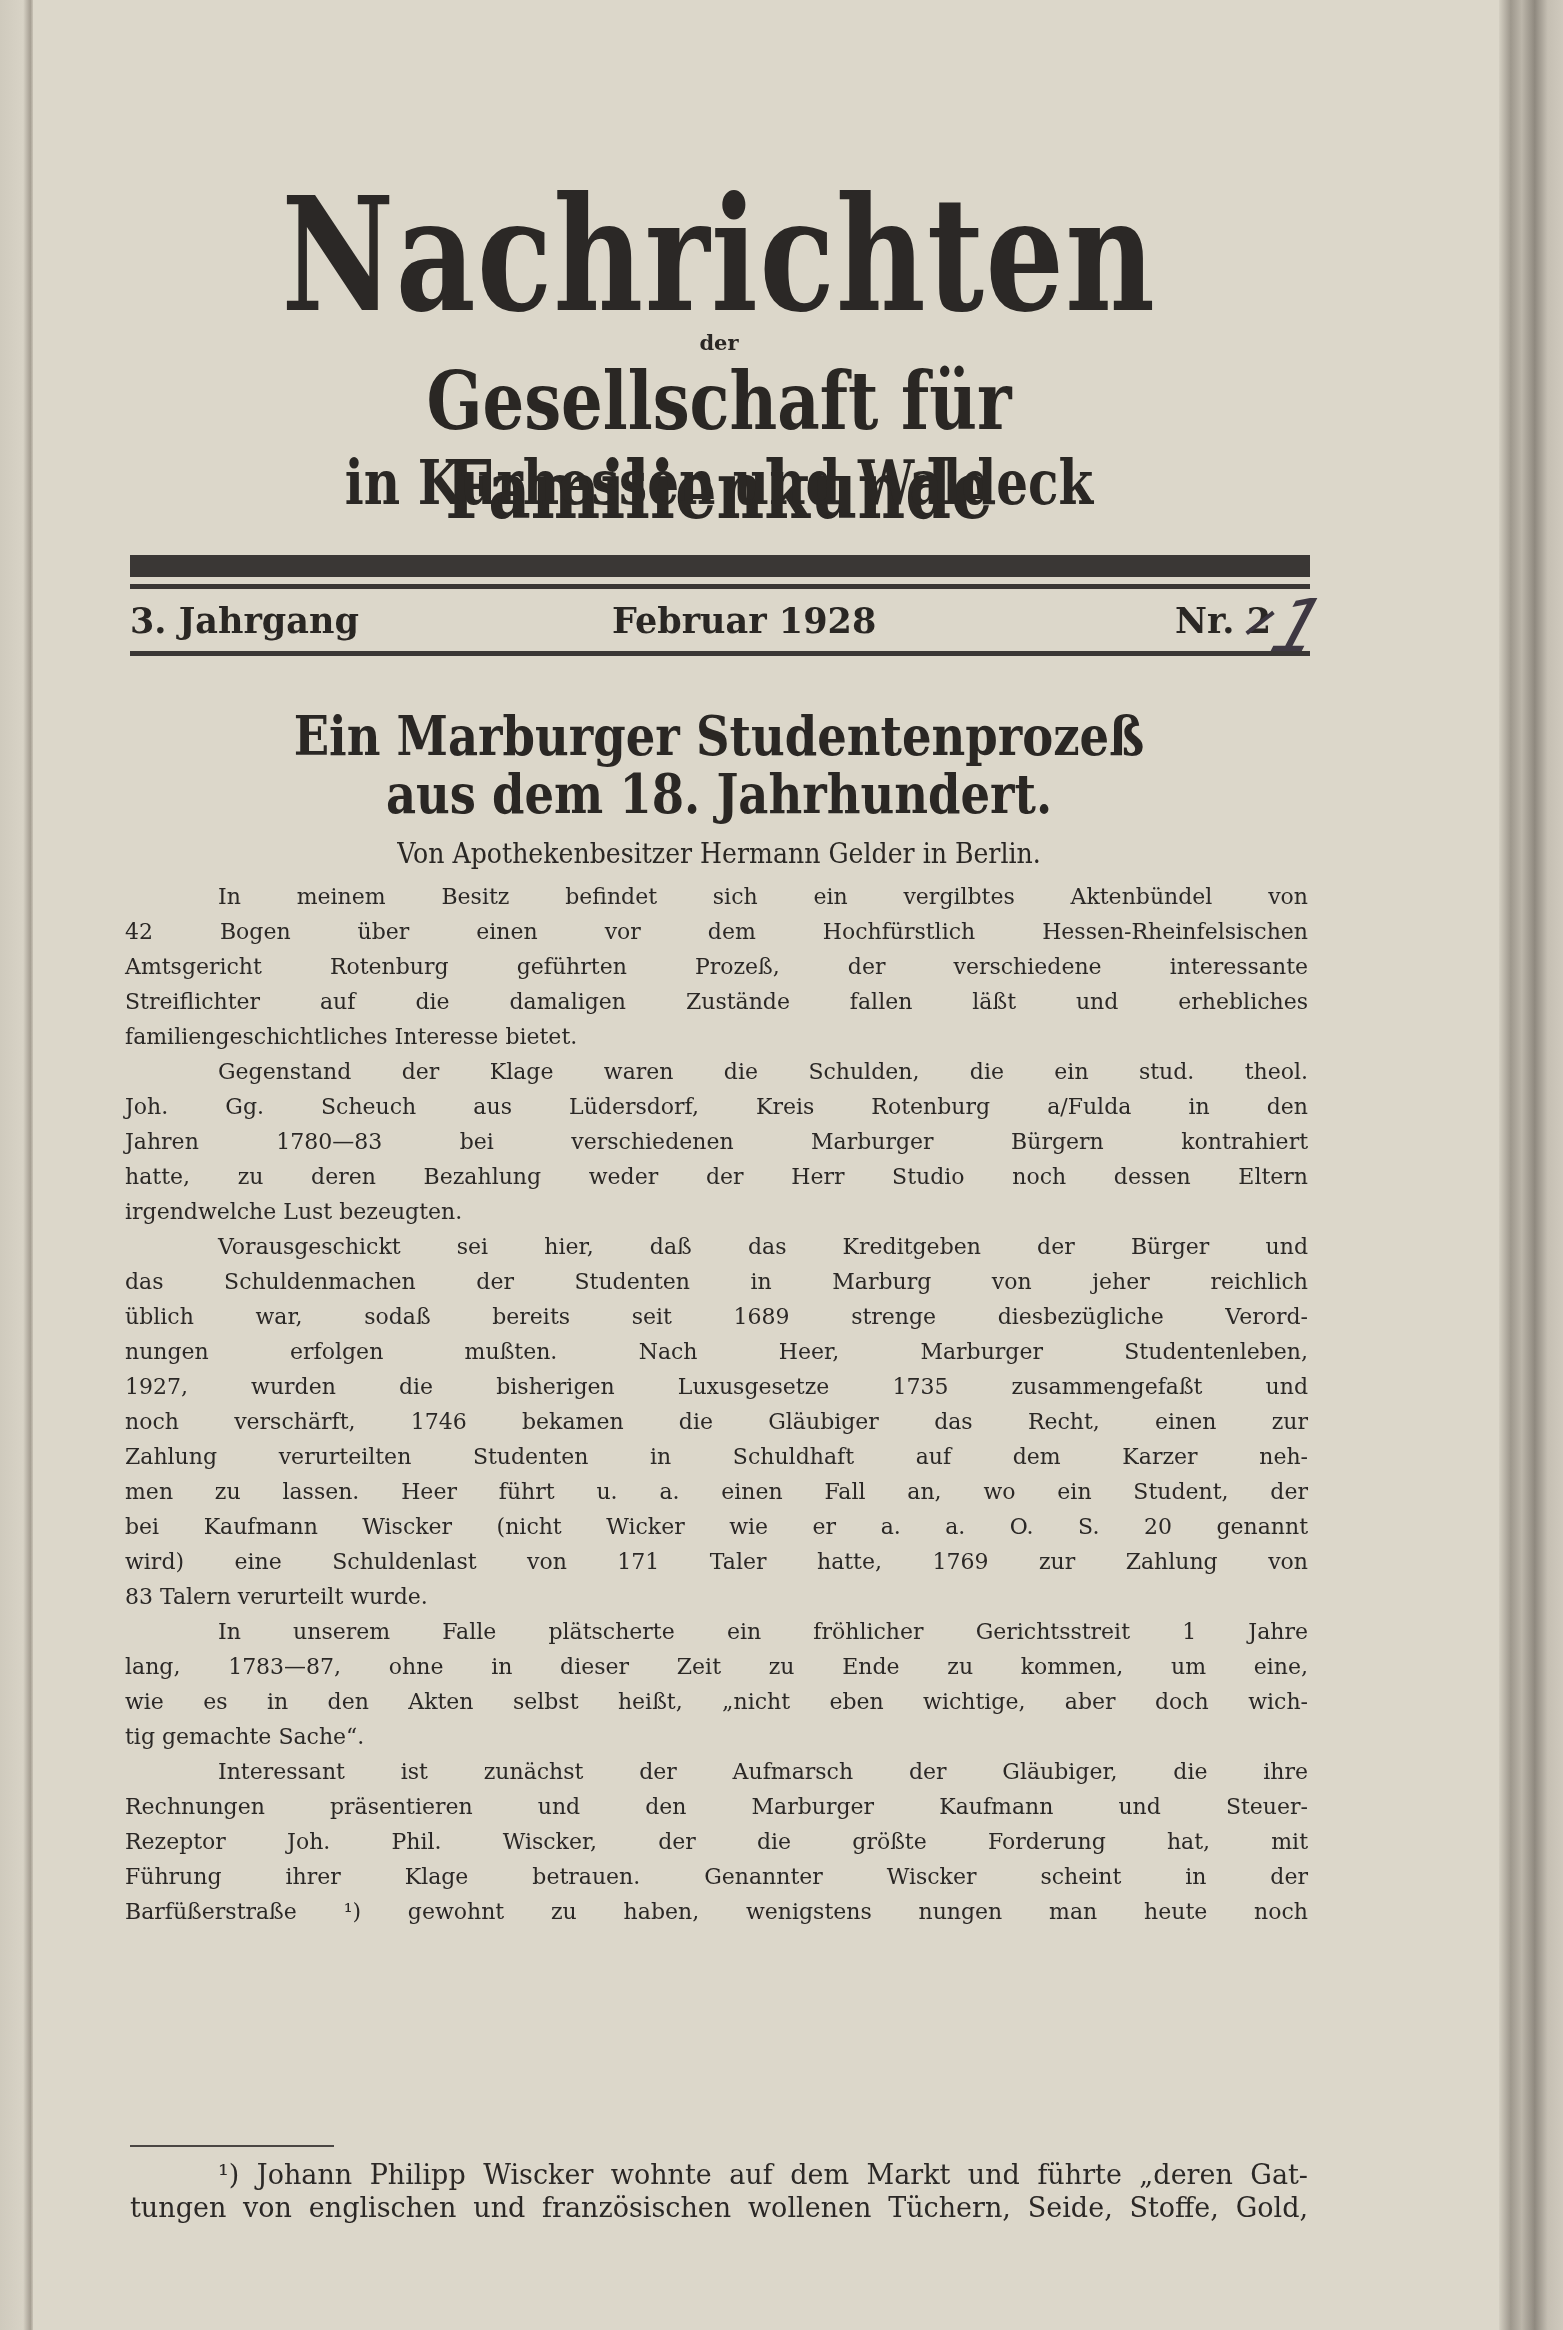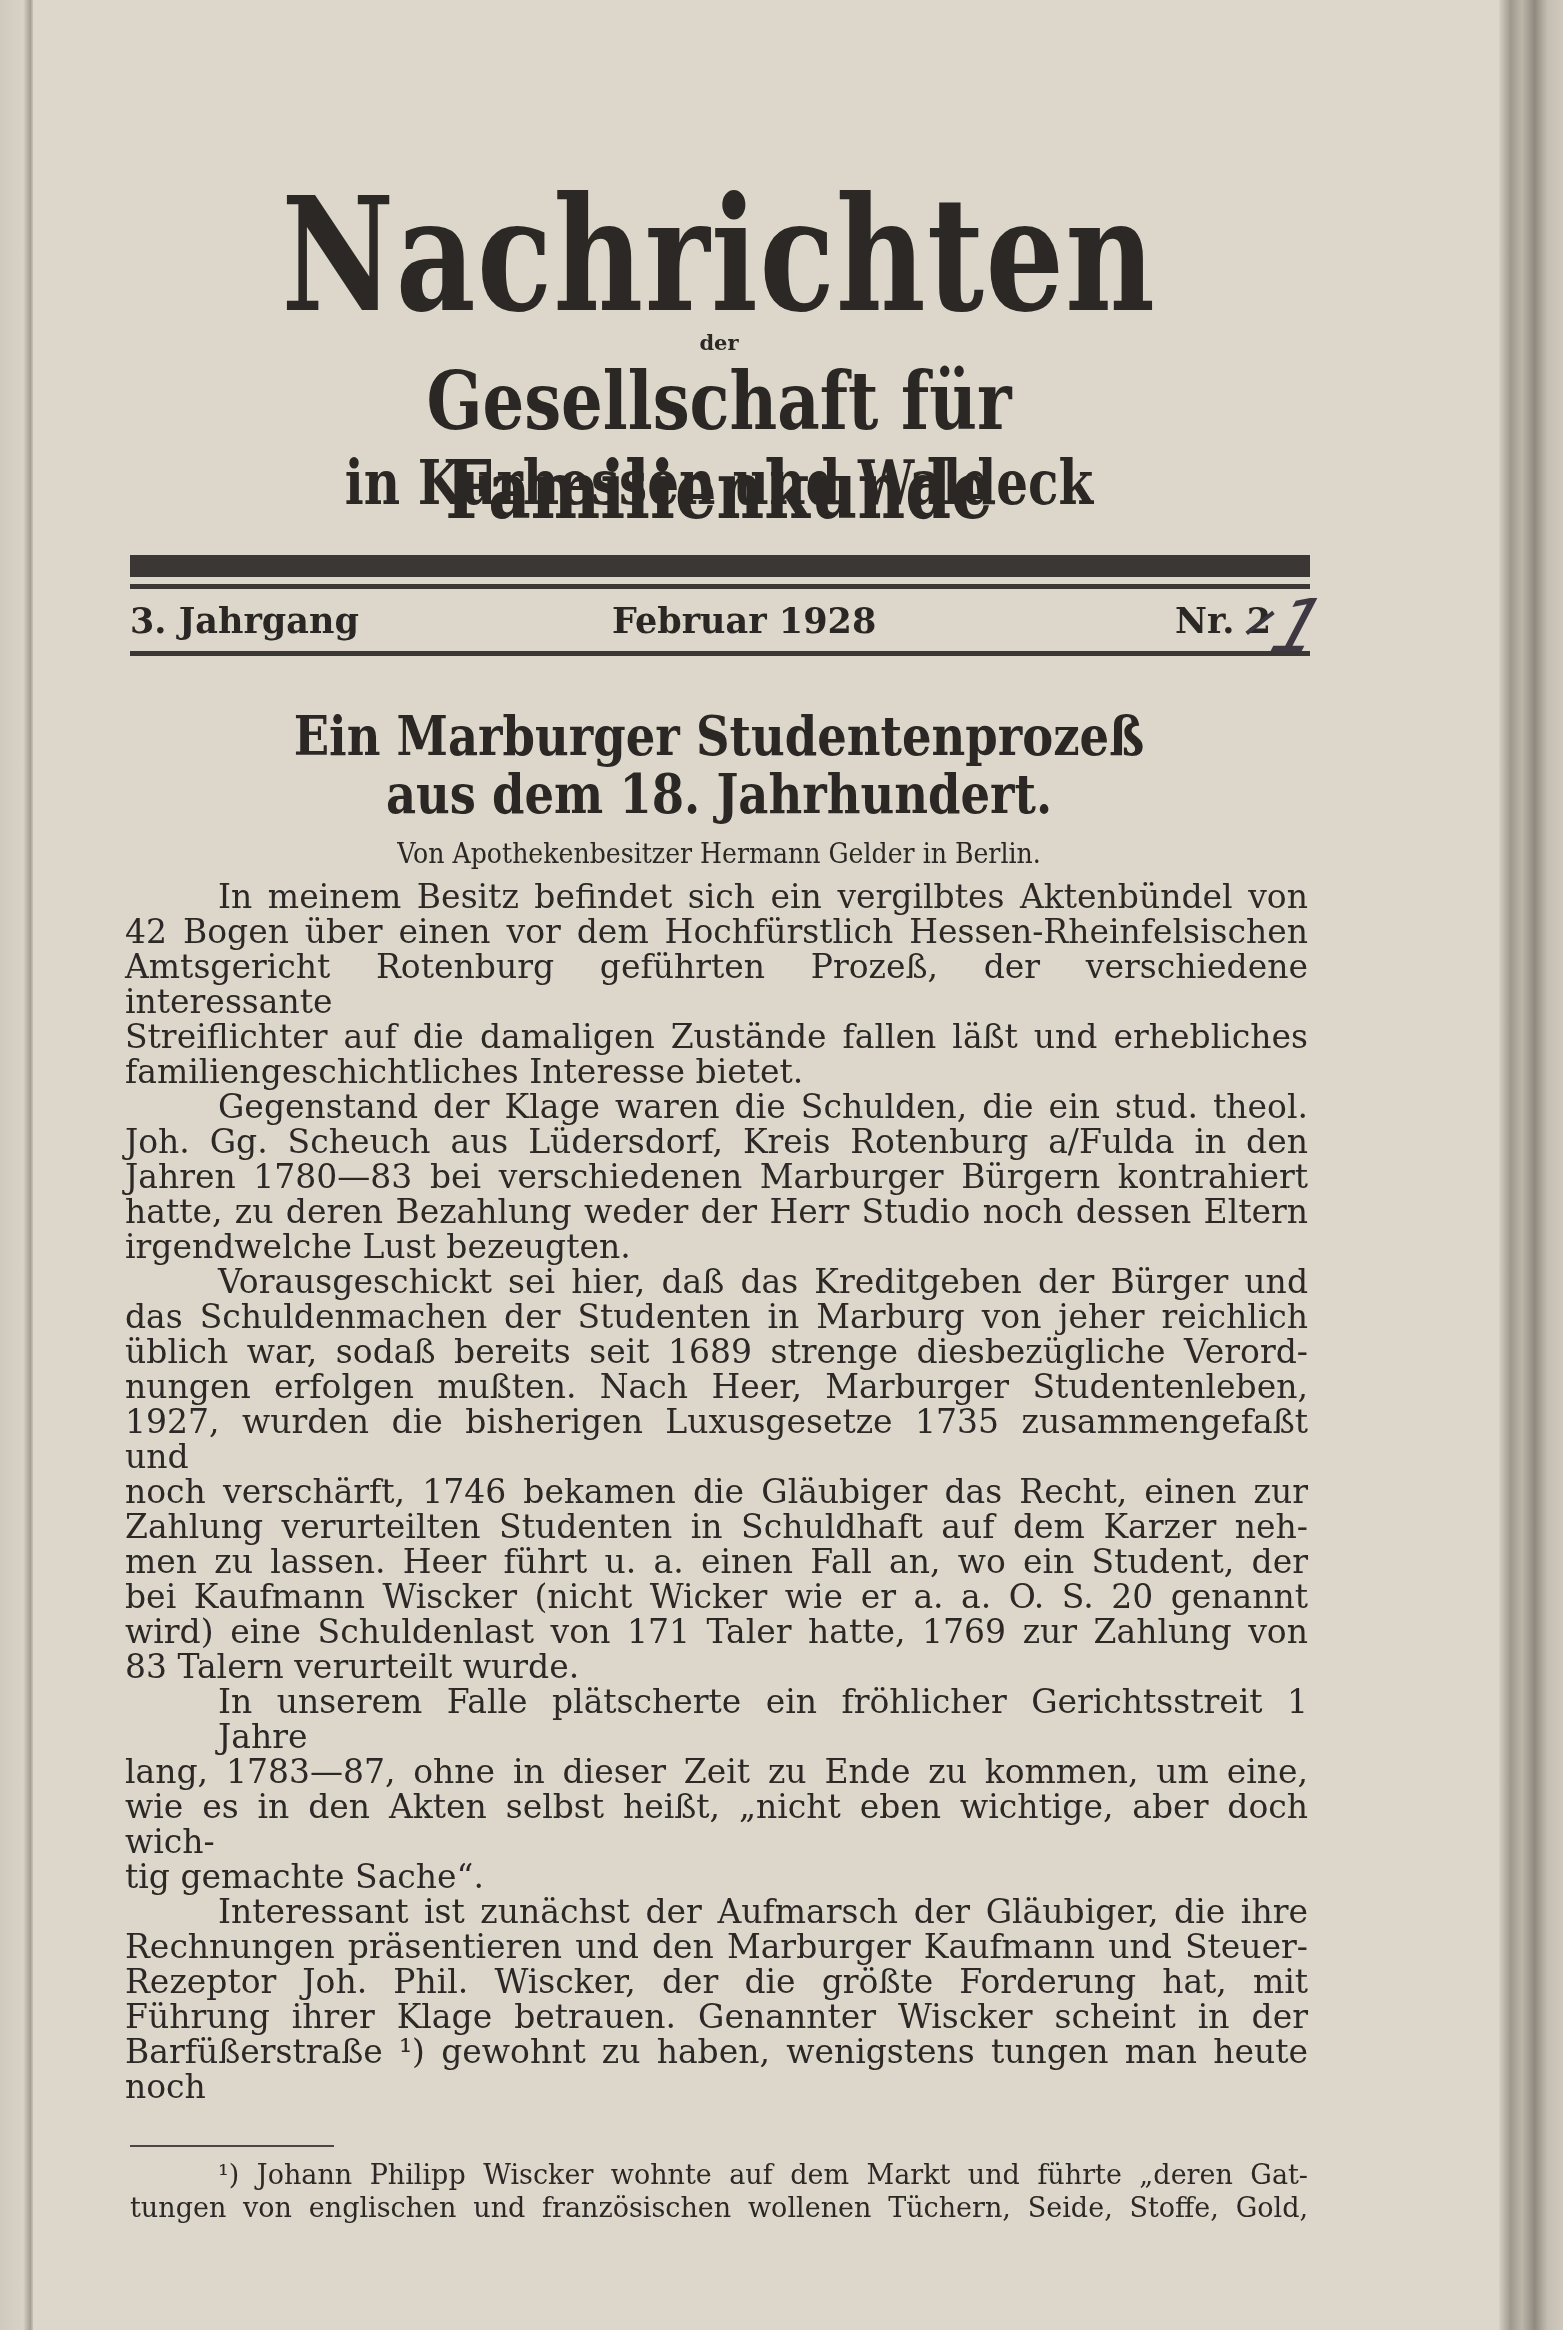--- a/index.html
+++ b/index.html
@@ -62,21 +62,21 @@
   .article-title {
     top:707px; font-size:54px; font-weight:bold; line-height:58px;
     transform:scaleX(0.86); transform-origin:center;
   }
   .byline {
     top:837px; font-size:28px; line-height:33px;
     transform:scaleX(0.9); transform-origin:center;
   }
   .body-text {
     position:absolute; left:125px; width:1183px; top:879px;
-    font-size:33px; line-height:35px; text-align:justify;
+    font-size:22px; line-height:35px; text-align:justify;
     font-family:"DejaVu Serif", serif; color:#2b2826;
   }
   .body-text p { margin:0; text-indent:93px; }
   .body-text p .ln { display:block; text-align:justify; text-align-last:justify; text-indent:0; }
   .body-text p .ln.first { padding-left:93px; }
   .body-text p .ln.last { text-align-last:left; }
   .footnote-rule { position:absolute; left:130px; top:2145px; width:204px; height:1.9px; background:#4a4643; }
   .footnotes {
     position:absolute; left:130px; width:1178px; top:2158px;
     font-size:27px; line-height:33px; color:#2b2826;
@@ -152,21 +152,21 @@
       <span class="ln first">In unserem Falle plätscherte ein fröhlicher Gerichtsstreit 1 Jahre</span>
       <span class="ln">lang, 1783—87, ohne in dieser Zeit zu Ende zu kommen, um eine,</span>
       <span class="ln">wie es in den Akten selbst heißt, „nicht eben wichtige, aber doch wich-</span>
       <span class="ln last">tig gemachte Sache“.</span>
     </p>
     <p>
       <span class="ln first">Interessant ist zunächst der Aufmarsch der Gläubiger, die ihre</span>
       <span class="ln">Rechnungen präsentieren und den Marburger Kaufmann und Steuer-</span>
       <span class="ln">Rezeptor Joh. Phil. Wiscker, der die größte Forderung hat, mit</span>
       <span class="ln">Führung ihrer Klage betrauen. Genannter Wiscker scheint in der</span>
-      <span class="ln">Barfüßerstraße ¹) gewohnt zu haben, wenigstens tungen man heute noch</span>
+      <span class="ln">Barfüßerstraße ¹) gewohnt zu haben, wenigstens nungen man heute noch</span>
     </p>
   </div>
 </article>
 
 <div class="footnote-rule"></div>
 <div class="footnotes">
   <div>
     <span class="ln first"><span>¹)</span> <span>Johann Philipp Wiscker wohnte auf dem Markt und führte „deren Gat-</span></span>
     <span class="ln">tungen von englischen und französischen wollenen Tüchern, Seide, Stoffe, Gold,</span>
   </div>

